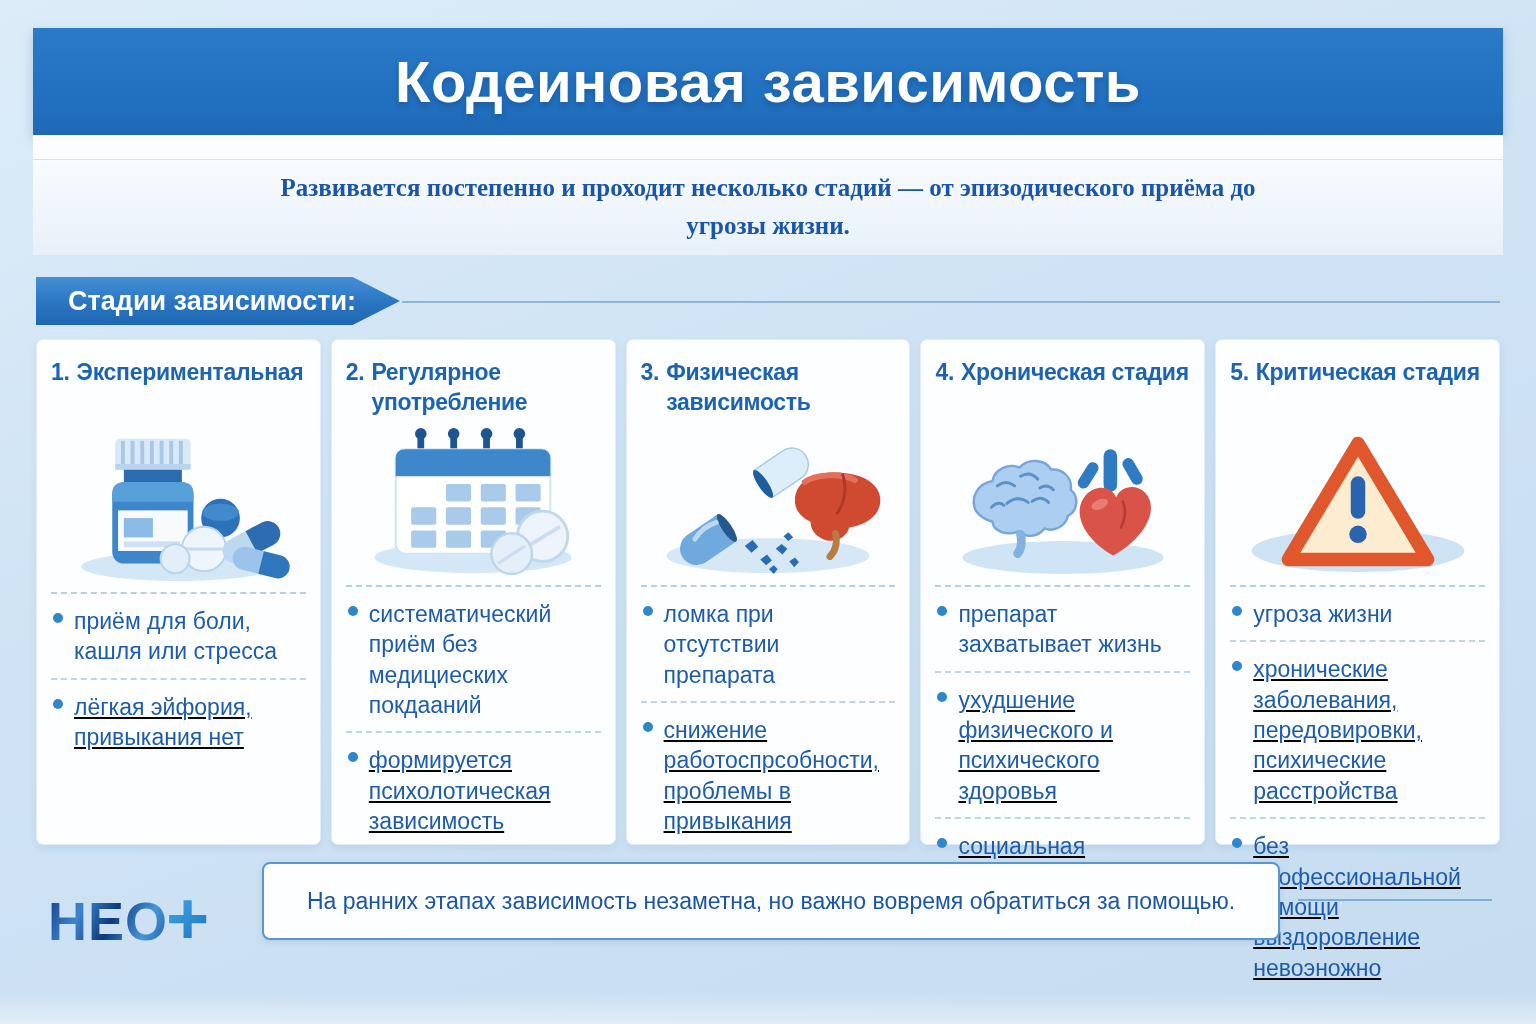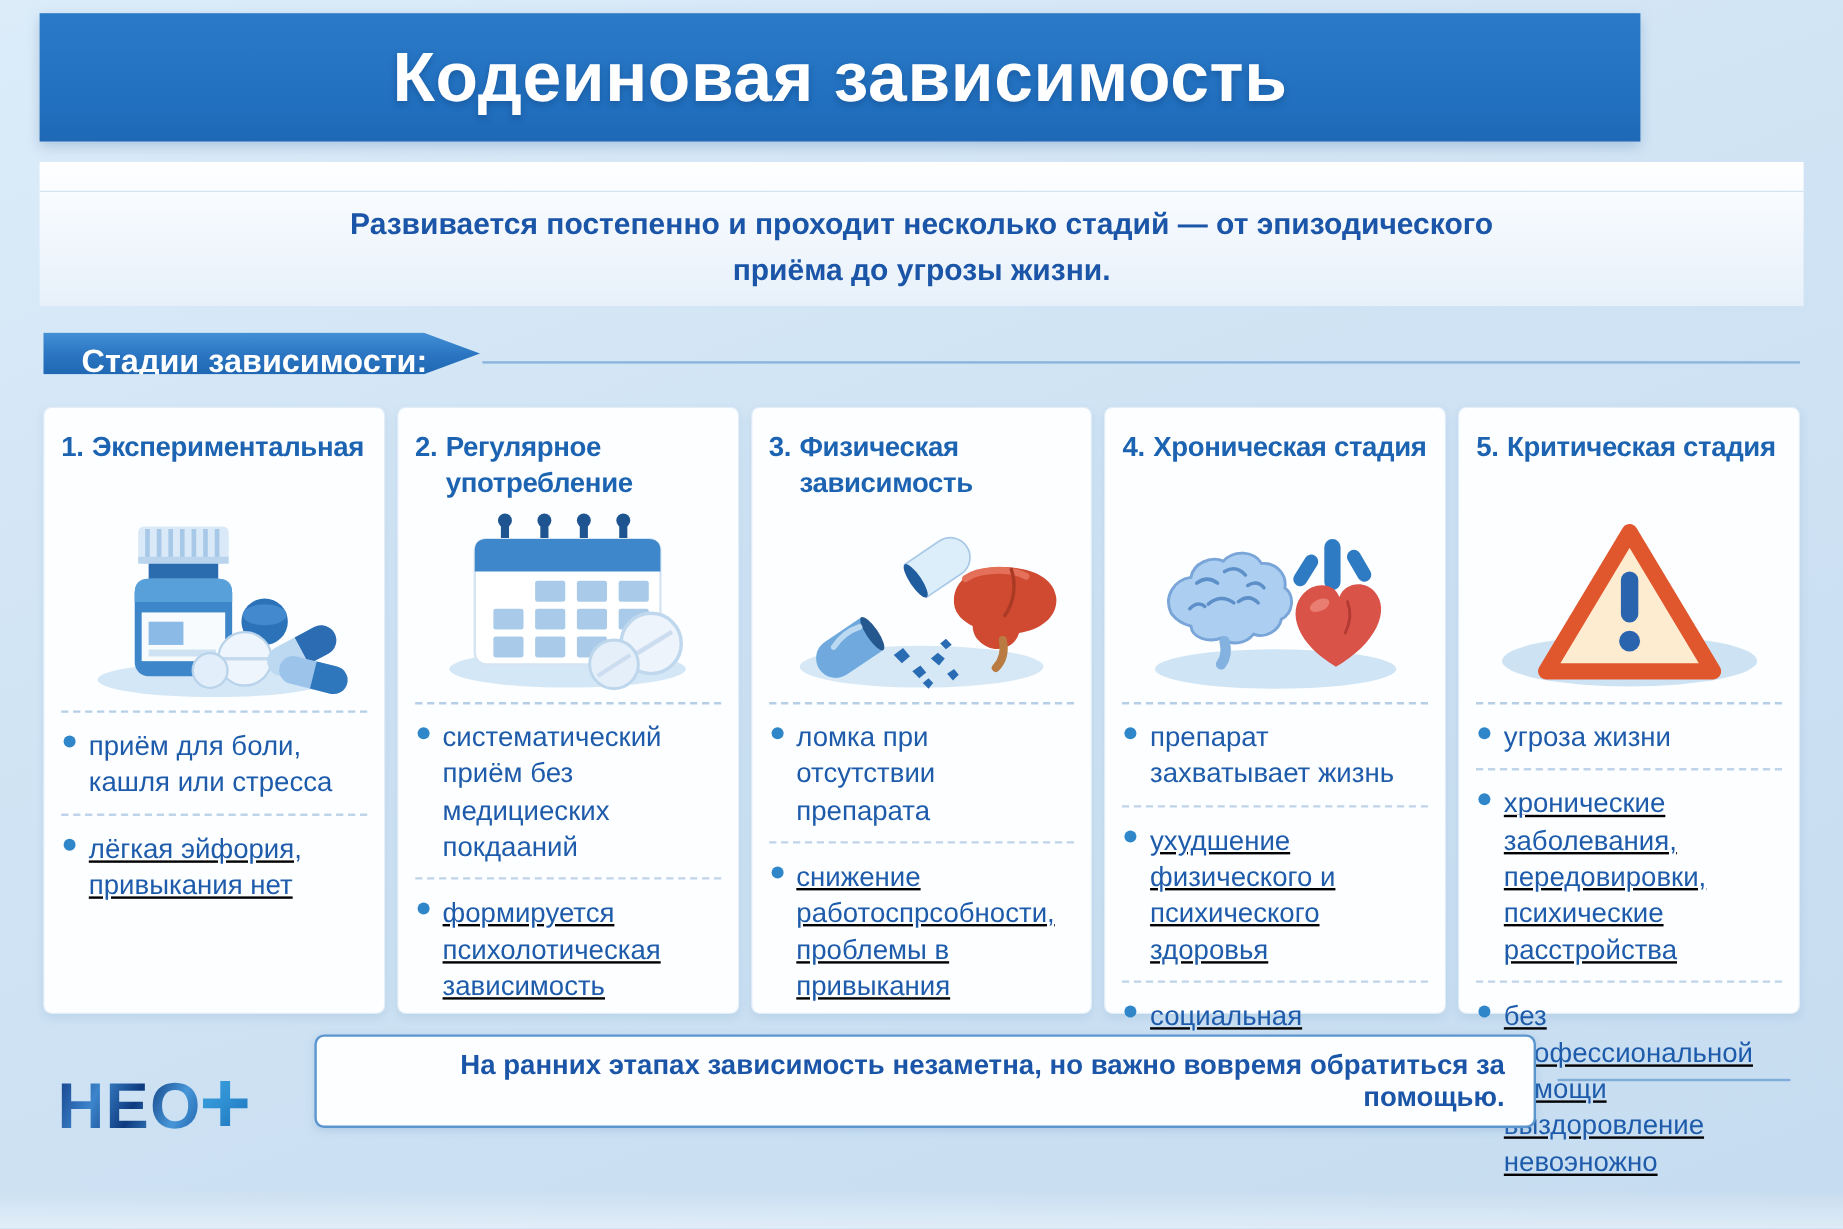--- a/index.html
+++ b/index.html
@@ -1,35 +1,35 @@
 <!DOCTYPE html>
 <html lang="ru"><head>
 <meta charset="utf-8">
 <style>
   html,body{margin:0;padding:0;}
   body{font-family:"Liberation Sans","DejaVu Sans",sans-serif;background:#c9def1;}
   #page{position:relative;width:1536px;height:1024px;overflow:hidden;
         background:linear-gradient(160deg,#dcecf9 0%,#cfe3f4 45%,#c6dcf0 100%);}
 
   
-  .banner{position:absolute;left:33px;top:11px;width:1334px;height:107px;
+  .banner{position:absolute;left:33px;top:28px;width:1470px;height:107px;
           background:linear-gradient(180deg,#2a7ac8 0%,#2170bf 70%,#1f68b5 100%);
           box-shadow:0 4px 10px rgba(90,130,175,.35);}
   .banner h1{margin:0;text-align:center;line-height:107px;font-size:58px;font-weight:700;
              color:#ffffff;letter-spacing:.5px;text-shadow:0 3px 6px rgba(10,40,90,.30);}
 
   
   .intro{position:absolute;left:33px;top:135px;width:1470px;height:120px;
          background:linear-gradient(180deg,#ffffff 0%,#f3f8fd 45%,#e7f0fa 100%);}
   .intro::before{content:"";position:absolute;left:0;top:24px;width:100%;height:1px;background:#d3e3f1;}
   .intro-text{margin:0 auto;padding-top:34px;max-width:990px;text-align:center;
-              font-size:25px;font-weight:700;color:#1b55a8;line-height:1.5;}
-
-  
-  .ribbon{position:absolute;left:36px;top:277px;width:364px;height:35px;
+              font-size:25px;font-weight:700;color:#1b55a8;line-height:1.5;font-family:Liberation Serif, serif;}
+
+  
+  .ribbon{position:absolute;left:36px;top:277px;width:364px;height:48px;
           background:linear-gradient(180deg,#4390d6 0%,#2a74c1 55%,#1f67b2 100%);
           clip-path:polygon(0 0,87% 0,100% 50%,87% 100%,0 100%);}
   .ribbon span{display:block;padding-left:32px;line-height:49px;font-size:27px;font-weight:700;color:#fff;}
   .section-line{position:absolute;left:402px;top:301px;width:1098px;height:2px;background:#8cb5dc;}
 
   
   .cards{position:absolute;left:36px;top:339px;width:1464px;height:506px;display:flex;gap:10px;}
   .card{flex:1 1 0;box-sizing:border-box;background:#fcfeff;border:1px solid #e2edf7;border-radius:7px;
         box-shadow:0 3px 7px rgba(120,160,200,.20);padding:18px 14px 10px;display:flex;flex-direction:column;}
   .card-title{display:flex;margin:0 0 2px;min-height:62px;font-size:23px;font-weight:700;
@@ -49,21 +49,21 @@
   .logo-neo{font-size:54px;font-weight:800;letter-spacing:1px;
             background:linear-gradient(115deg,#123c86 0%,#3c85cc 28%,#0e3a7e 52%,#4796d8 78%,#1b5aa5 100%);
             -webkit-background-clip:text;background-clip:text;color:transparent;}
   .logo-plus{font-size:74px;font-weight:800;position:relative;top:4px;margin-left:-2px;
              background:linear-gradient(135deg,#49b1e8 0%,#2e8fd2 50%,#1565ad 100%);
              -webkit-background-clip:text;background-clip:text;color:transparent;}
   .note-box{position:absolute;left:262px;top:862px;width:1018px;height:78px;box-sizing:border-box;
             background:#fdfeff;border:2px solid #5b96cf;border-radius:8px;
             display:flex;align-items:center;justify-content:center;
             box-shadow:0 2px 6px rgba(110,150,195,.25);}
-  .note-text{font-size:23px;font-weight:700;color:#1b55a8;text-align:right;padding:0 24px;}
+  .note-text{font-size:23px;font-weight:400;color:#1b55a8;text-align:left;padding:0 24px;}
   .note-line{position:absolute;left:1298px;top:899px;width:194px;height:2px;background:#7fadd8;}
   .bottom-glow{position:absolute;left:0;top:992px;width:1536px;height:32px;
                background:linear-gradient(180deg,rgba(255,255,255,0),rgba(255,255,255,.45));}
 </style>
 </head>
 <body>
 
 <div id="page">
 
   <header class="banner">

